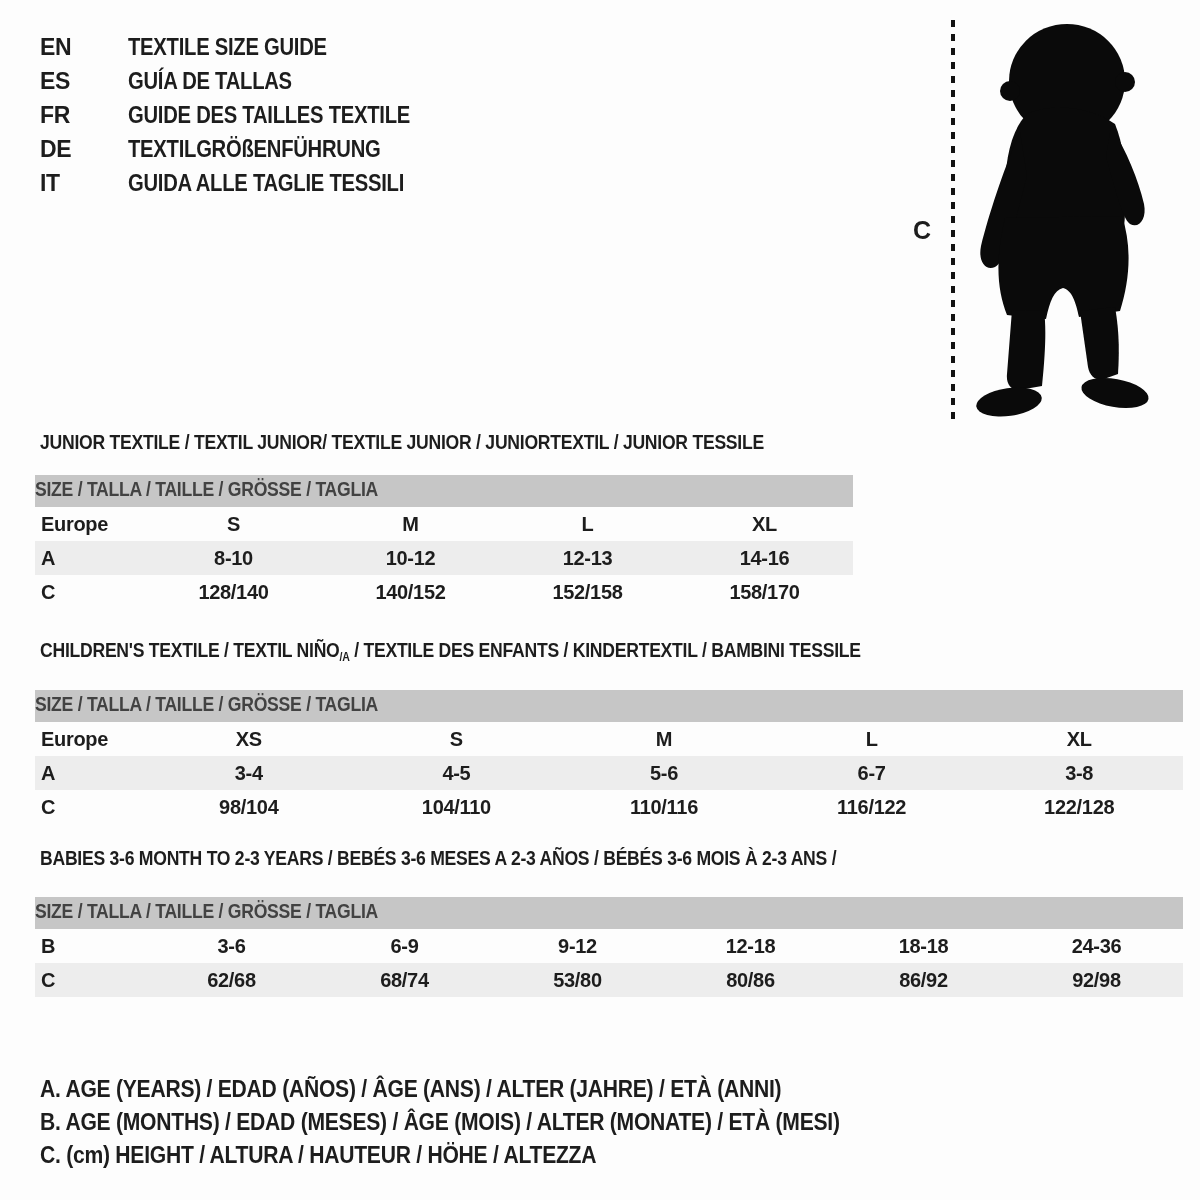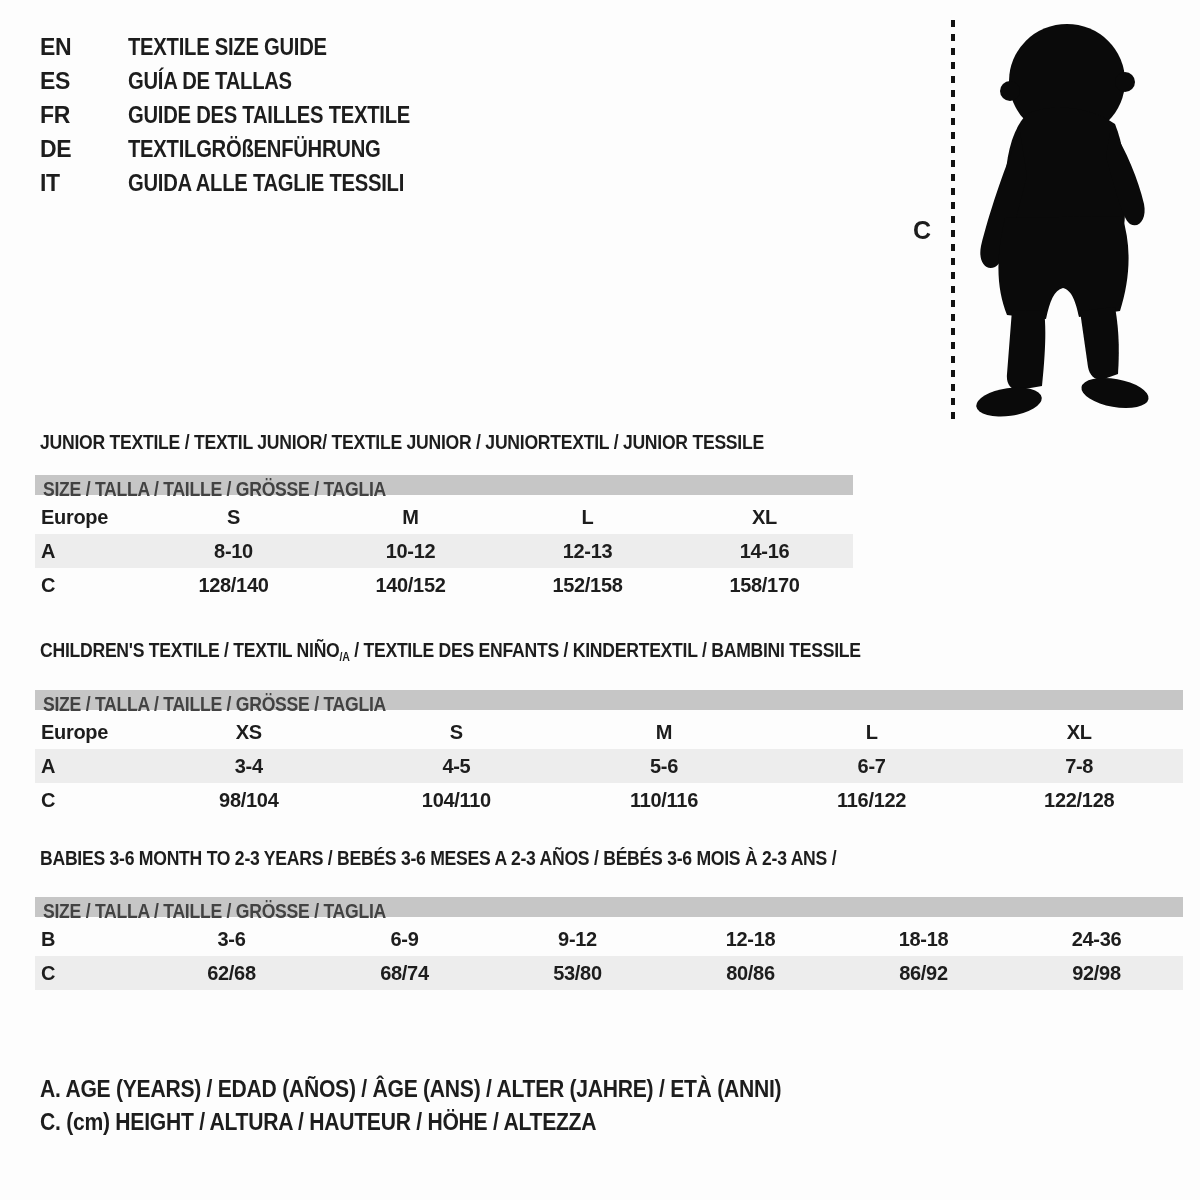--- a/index.html
+++ b/index.html
@@ -33,24 +33,24 @@
   .section{position:absolute;left:35px;}
   .sec-heading{margin:0 0 20px 5px;font-size:20px;line-height:25px;letter-spacing:-0.3px;}
   .sec-heading .sub{font-size:12px;vertical-align:-4px;}
   .heading-line{display:block;}
   .s1{top:430px;width:818px;}
   .s2{top:638px;width:1148px;}
   .s3{top:843px;width:1148px;}
   .s3 .sec-heading{line-height:30px;margin-bottom:24px;}
 
   .size-bar{
-    height:20px;line-height:28px;background:#c6c6c6;color:#424242;
-    font-size:20px;padding-left:8px;letter-spacing:-0.3px;
+    height:32px;line-height:28px;background:#c6c6c6;color:#424242;
+    font-size:20px;letter-spacing:-0.3px;
   }
-  .rows{margin-top:5px;}
+  .rows{}
   .trow{display:grid;height:34px;align-items:center;font-size:20px;letter-spacing:-0.3px;}
   .trow.striped{background:#ededed;}
   .trow .label{text-align:left;padding-left:6px;}
   .trow .cell{text-align:center;}
 
   
   .legend{position:absolute;left:40px;top:1072px;}
   .legend-line{font-size:24px;line-height:33px;letter-spacing:-0.3px;}
 </style>
 </head>
@@ -140,21 +140,21 @@
           <div class="cell">M</div>
           <div class="cell">L</div>
           <div class="cell">XL</div>
         </div>
         <div class="trow striped" style="grid-template-columns: 110px repeat(5, 1fr);">
           <div class="label">A</div>
           <div class="cell">3-4</div>
           <div class="cell">4-5</div>
           <div class="cell">5-6</div>
           <div class="cell">6-7</div>
-          <div class="cell">7-8</div>
+          <div class="cell">3-8</div>
         </div>
         <div class="trow" style="grid-template-columns: 110px repeat(5, 1fr);">
           <div class="label">C</div>
           <div class="cell">98/104</div>
           <div class="cell">104/110</div>
           <div class="cell">110/116</div>
           <div class="cell">116/122</div>
           <div class="cell">122/128</div>
         </div>
       </div>
@@ -182,16 +182,17 @@
           <div class="cell">53/80</div>
           <div class="cell">80/86</div>
           <div class="cell">86/92</div>
           <div class="cell">92/98</div>
         </div>
       </div>
   </div>
 
   <div class="legend">
     <div class="legend-line"><span class="cond">A. AGE (YEARS) / EDAD (AÑOS) / ÂGE (ANS) / ALTER (JAHRE) / ETÀ (ANNI)</span></div>
+    <div class="legend-line"><span class="cond">B. AGE (MONTHS) / EDAD (MESES) / ÂGE (MOIS) / ALTER (MONATE) / ETÀ (MESI)</span></div>
     <div class="legend-line"><span class="cond">C. (cm) HEIGHT / ALTURA / HAUTEUR / HÖHE / ALTEZZA</span></div>
   </div>
 
 </div>
 
 </body></html>

